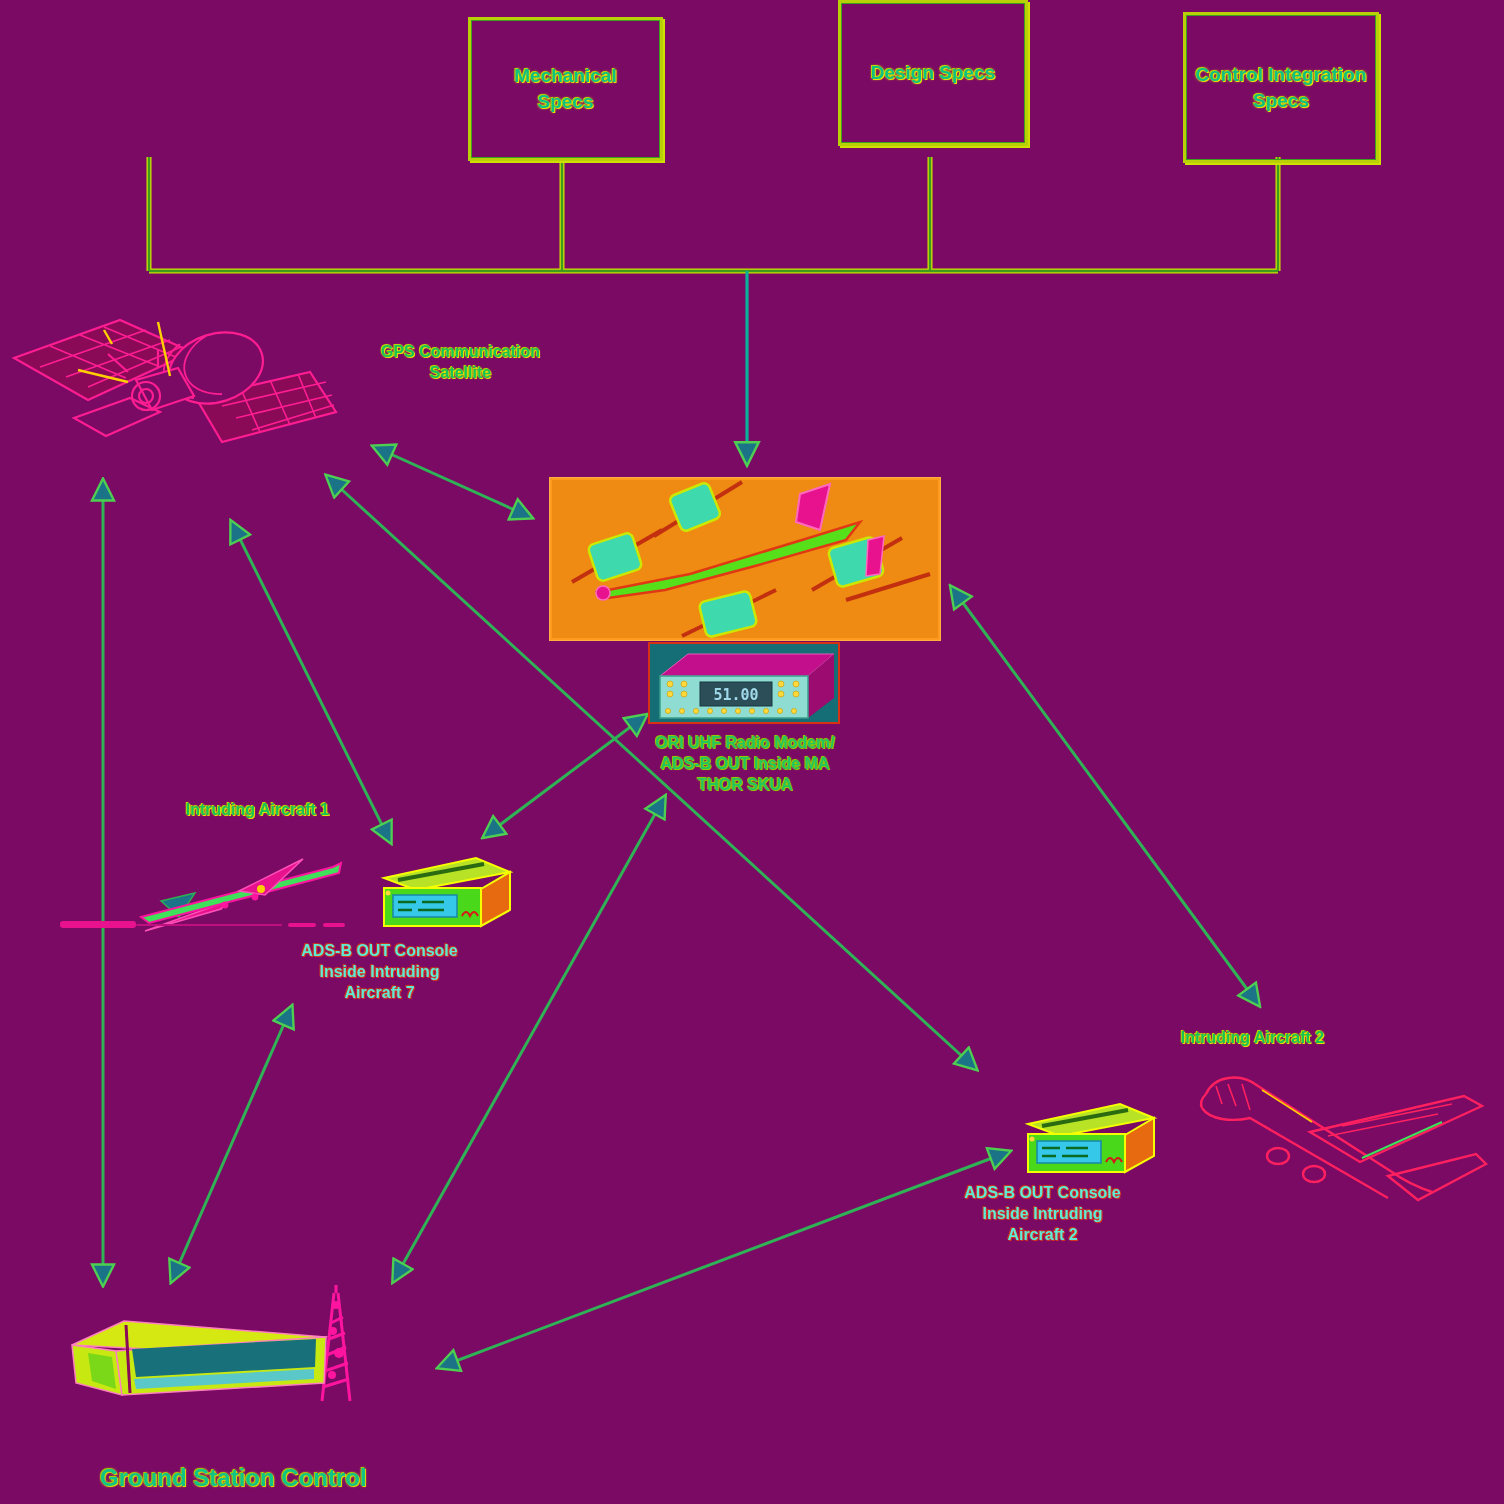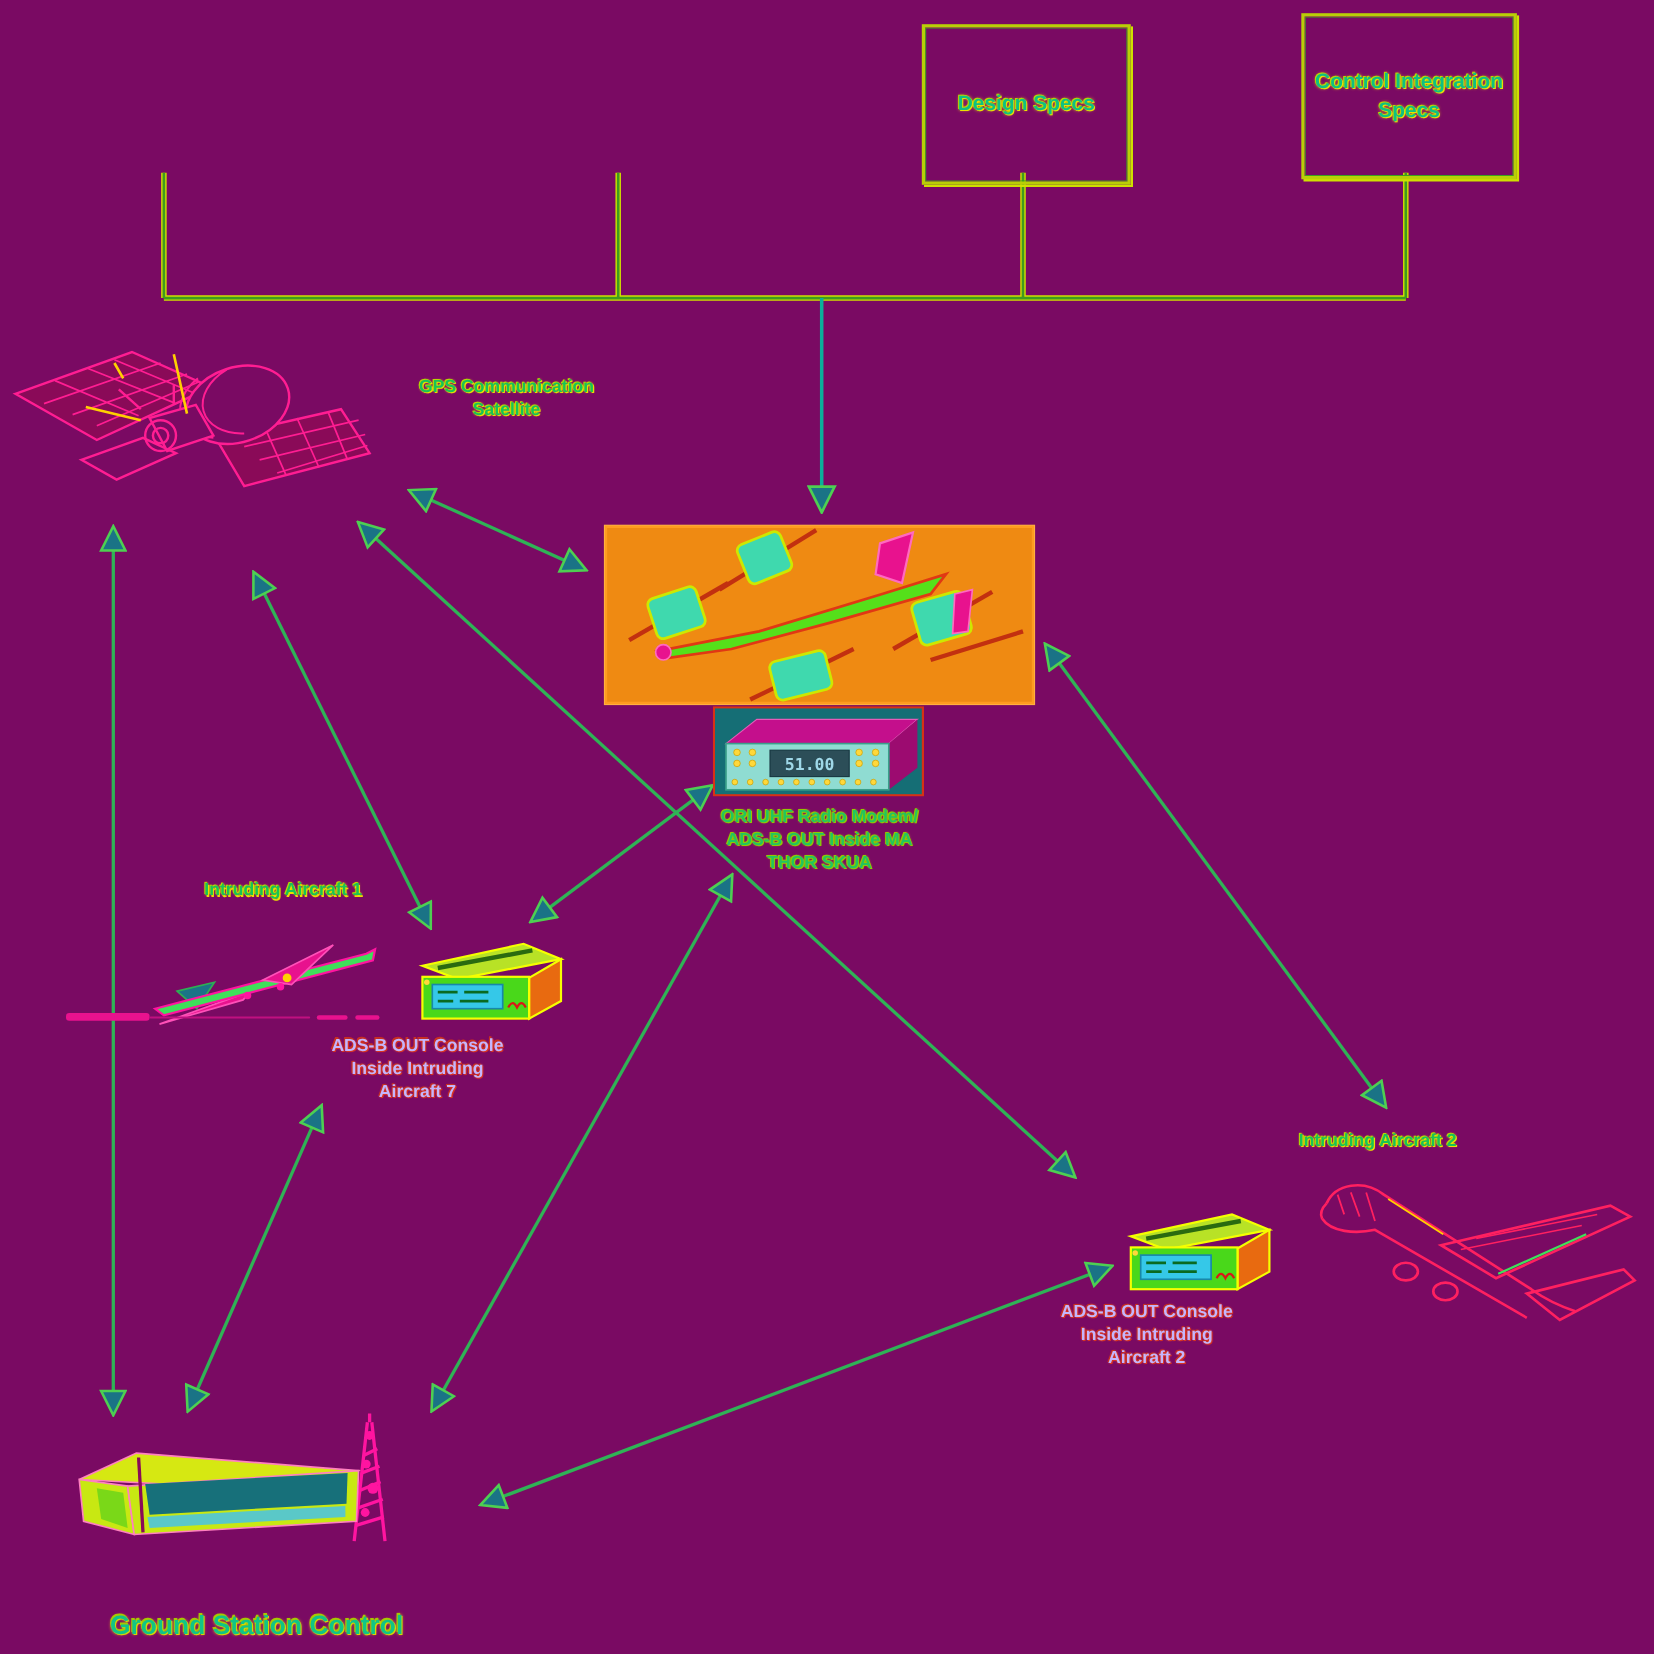--- a/index.html
+++ b/index.html
@@ -33,21 +33,21 @@
   }
   .teal-lbl{
     font-size:24px;color:#10c487;
     text-shadow:1px 1px 0 #d8d800,-1px -1px 0 #a8c800,0 0 3px #f8e800;
   }
   .red-lbl{
     font-size:16px;color:#22c55e;
     text-shadow:1px 1px 0 #93c800,-1px -1px 0 #93c800,0 0 2px #c8e800;
   }
   .lime-lbl{
-    font-size:16px;color:#c4b5fd;
+    font-size:16px;color:#5eead4;
     text-shadow:1px 1px 0 #d83220,-1px -1px 0 #c83020,0 0 2px #ff5030;
   }
   .orange-panel{
     position:absolute;background:#ef8a12;
     box-shadow:inset 0 0 0 2px #ff9c20, 0 0 0 1px #ffb040;
   }
   .streak{position:absolute;background:#e8128e;border-radius:3px;}
 </style>
 </head>
 <body>
@@ -83,21 +83,24 @@
       <line x1="645" y1="716" x2="485" y2="836" marker-start="url(#ah)" marker-end="url(#ah)"></line>
 
       <line x1="664" y1="798" x2="394" y2="1280" marker-start="url(#ah)" marker-end="url(#ah)"></line>
 
       <line x1="291" y1="1008" x2="172" y2="1280" marker-start="url(#ah)" marker-end="url(#ah)"></line>
 
       <line x1="1008" y1="1152" x2="440" y2="1367" marker-start="url(#ah)" marker-end="url(#ah)"></line>
     </g>
   </svg>
 
-  <div class="spec-box" style="left:838px;top:22px;width:184px;height:140px">
+  <div class="spec-box" style="left:468px;top:17px;width:189px;height:138px">
+    <span class="w130">Mechanical Specs</span>
+  </div>
+  <div class="spec-box" style="left:838px;top:0;width:184px;height:140px">
     <span>Design Specs</span>
   </div>
   <div class="spec-box" style="left:1183px;top:12px;width:190px;height:145px">
     <span class="w170">Control Integration Specs</span>
   </div>
 
   <svg class="abs" style="left:8px;top:310px" width="330" height="158" viewBox="0 0 330 158">
     <g fill="none" stroke="#ff1d92" stroke-width="2.2">
 
       <polygon points="6,48 112,10 184,42 80,90" fill="#8a0a58"></polygon>

